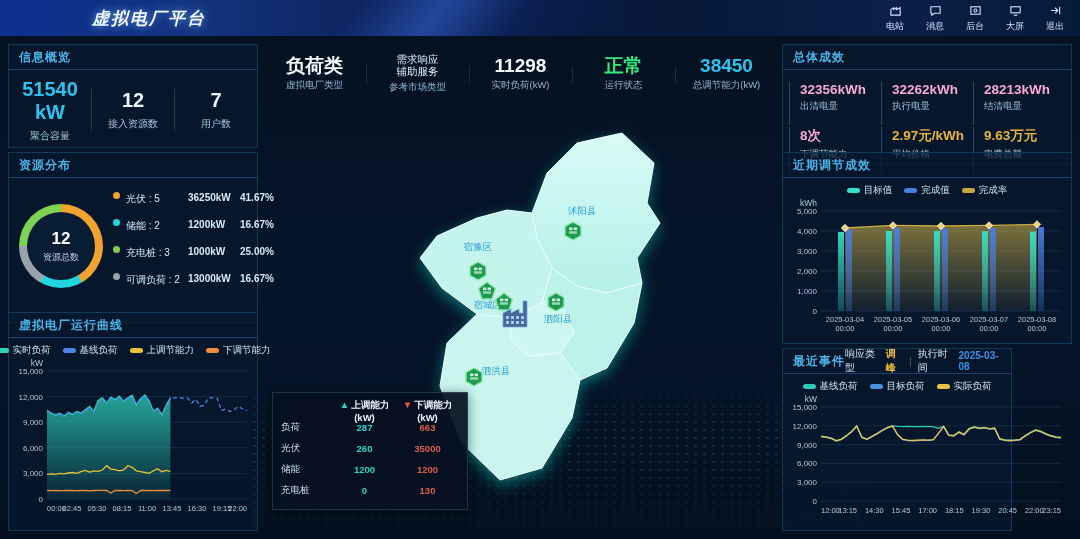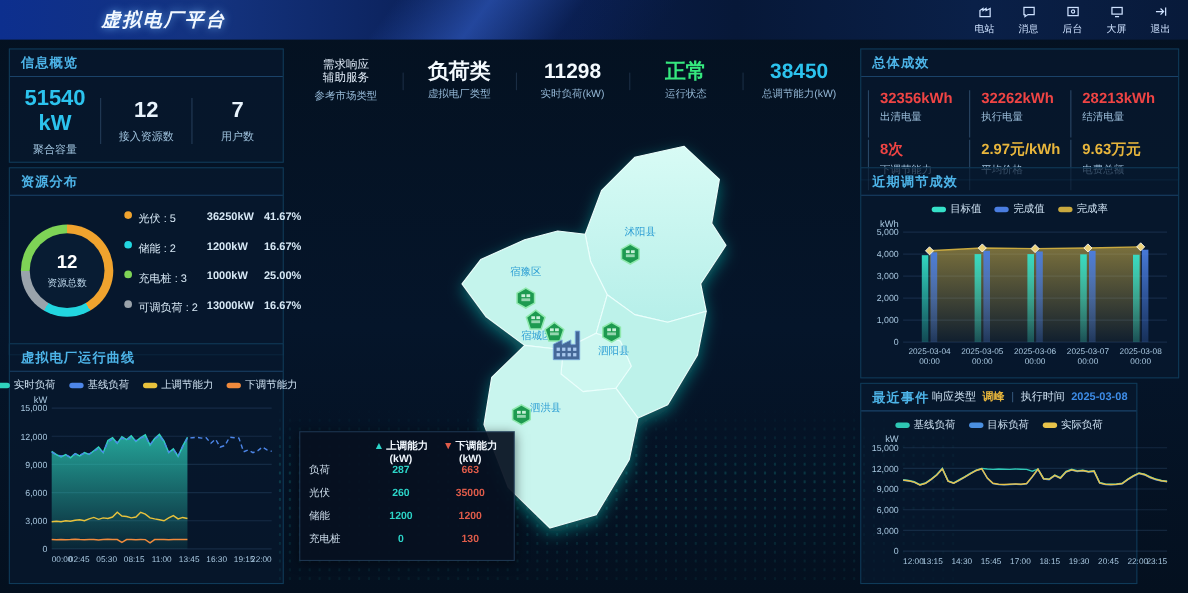--- a/index.html
+++ b/index.html
@@ -54,21 +54,21 @@
   .cstat{flex:1;text-align:center;position:relative;padding:0 4px;}
   .cstat + .cstat:before{content:"";position:absolute;left:0;top:10px;bottom:10px;width:1px;background:rgba(130,170,220,.18);}
   .cstat .v{font-size:19px;font-weight:bold;color:#f4fafe;line-height:1.05;}
   .cstat .v.small2{font-size:10.5px;font-weight:normal;color:#e3eefa;}
   .cstat .v.ok{color:#35e87e;}
   .cstat .v.cy{color:#2cc3ee;}
   .cstat .l{font-size:9.5px;color:#93b6d4;margin-top:4px;}
   
   .ov-grid{display:flex;flex-wrap:wrap;padding:10px 6px 0 6px;}
   .ov-cell{width:33.33%;box-sizing:border-box;padding:0 0 12px 10px;border-left:1px solid rgba(110,160,210,.35);margin-top:2px;}
-  .ov-cell .v{font-size:13.5px;font-weight:bold;color:#ef4444;}
+  .ov-cell .v{font-size:13.5px;font-weight:bold;color:#f9a8d4;}
   .ov-cell .v.gold{color:#e8b63c;}
   .ov-cell .l{font-size:9.5px;color:#9cbeda;margin-top:3px;}
   
   .ev-head{display:flex;align-items:center;height:24px;border-bottom:1px solid rgba(50,120,180,.45);padding:0 8px 0 10px;}
   .ev-head .t{font-size:12px;font-weight:bold;color:#4db4e8;letter-spacing:1px;flex:0 0 auto;}
   .ev-meta{flex:1;display:flex;justify-content:flex-end;align-items:center;gap:6px;font-size:10px;color:#cfe2f2;}
   .ev-meta .gold{color:#e8b63c;font-weight:bold;}
   .ev-meta .blue{color:#3e8de8;font-weight:bold;}
   .ev-meta .sep{color:#3a5f84;}
   
@@ -232,29 +232,29 @@
       <path d="M38.0,53.3 L42.3,56.2 L46.5,58.4 L50.8,56.2 L55.0,59.2 L59.3,55.4 L63.5,57.5 L67.8,54.5 L72.0,56.2 L76.3,52.8 L80.6,49.4 L84.8,54.5 L89.1,43.4 L93.3,40.9 L97.6,46.0 L101.8,40.0 L106.1,42.6 L110.3,39.2 L114.6,44.3 L118.9,40.9 L123.1,38.3 L127.4,47.7 L131.6,41.7 L135.9,37.9 L140.1,43.9 L144.4,54.5 L148.6,51.1 L152.9,57.9 L157.1,48.6 L161.4,40.5 L161.4,142 L38.0,142 Z" fill="url(#run-curve-g0)" stroke="none"></path>
       <path d="M38.0,53.3 L42.3,56.2 L46.5,58.4 L50.8,56.2 L55.0,59.2 L59.3,55.4 L63.5,57.5 L67.8,54.5 L72.0,56.2 L76.3,52.8 L80.6,49.4 L84.8,54.5 L89.1,43.4 L93.3,40.9 L97.6,46.0 L101.8,40.0 L106.1,42.6 L110.3,39.2 L114.6,44.3 L118.9,40.9 L123.1,38.3 L127.4,47.7 L131.6,41.7 L135.9,37.9 L140.1,43.9 L144.4,54.5 L148.6,51.1 L152.9,57.9 L157.1,48.6 L161.4,40.5" fill="none" stroke="#2fd3bd" stroke-width="1.3"></path>
       <path d="M38.0,54.1 L42.3,56.7 L46.5,57.5 L50.8,56.7 L55.0,58.4 L59.3,55.8 L63.5,56.7 L67.8,55.0 L72.0,55.8 L76.3,53.3 L80.6,50.7 L84.8,54.1 L89.1,44.7 L93.3,42.2 L97.6,45.6 L101.8,41.3 L106.1,43.0 L110.3,40.5 L114.6,43.9 L118.9,41.3 L123.1,39.6 L127.4,47.3 L131.6,42.2 L135.9,38.7 L140.1,44.7 L144.4,54.1 L148.6,51.5 L152.9,57.5 L157.1,49.0 L161.4,41.3 L165.7,40.9 L169.9,40.5 L174.2,41.3 L178.4,40.9 L182.7,46.0 L186.9,42.2 L191.2,49.4 L195.4,48.1 L199.7,40.5 L204.0,40.9 L208.2,41.3 L212.5,53.7 L216.7,52.0 L221.0,54.5 L225.2,52.8 L229.5,49.4 L233.7,52.0 L238.0,53.3" fill="none" stroke="#4d86e8" stroke-width="1.3" stroke-dasharray="4 3"></path>
       <path d="M38.0,117.3 L42.3,116.8 L46.5,117.3 L50.8,116.4 L55.0,116.8 L59.3,116.0 L63.5,115.5 L67.8,116.4 L72.0,114.7 L76.3,113.4 L80.6,115.1 L84.8,113.8 L89.1,114.3 L93.3,113.0 L97.6,108.7 L101.8,112.1 L106.1,112.6 L110.3,113.8 L114.6,113.0 L118.9,108.7 L123.1,110.4 L127.4,113.8 L131.6,114.7 L135.9,115.5 L140.1,116.4 L144.4,113.8 L148.6,111.7 L152.9,114.7 L157.1,113.4 L161.4,114.3" fill="none" stroke="#e8c23c" stroke-width="1.3"></path>
       <path d="M38.0,133.5 L42.3,133.6 L46.5,133.4 L50.8,133.6 L55.0,133.5 L59.3,133.3 L63.5,133.5 L67.8,133.6 L72.0,133.4 L76.3,133.5 L80.6,133.9 L84.8,133.5 L89.1,133.3 L93.3,133.4 L97.6,133.5 L101.8,136.0 L106.1,133.5 L110.3,133.4 L114.6,133.6 L118.9,133.5 L123.1,133.6 L127.4,136.5 L131.6,133.5 L135.9,133.4 L140.1,133.5 L144.4,133.6 L148.6,133.5 L152.9,133.4 L157.1,133.5 L161.4,133.5" fill="none" stroke="#f08a3c" stroke-width="1.3"></path>
     </svg>
 </div>
 
 <div class="cstats">
     <div class="cstat">
+      <div class="v">负荷类</div>
+      <div class="l">虚拟电厂类型</div>
+    </div>
+    <div class="cstat">
       <div class="v small2">
         <div>需求响应</div>
         <div>辅助服务</div>
       </div>
       <div class="l">参考市场类型</div>
-    </div>
-    <div class="cstat">
-      <div class="v">负荷类</div>
-      <div class="l">虚拟电厂类型</div>
     </div>
     <div class="cstat">
       <div class="v">11298</div>
       <div class="l">实时负荷(kW)</div>
     </div>
     <div class="cstat">
       <div class="v ok">正常</div>
       <div class="l">运行状态</div>
     </div>
     <div class="cstat">
@@ -460,21 +460,21 @@
       <rect x="255" y="30" width="6" height="84" fill="url(#recent-adjust-b1)"></rect>
       <path d="M62.0,31.0 L110.0,28.4 L158.0,29.0 L206.0,28.4 L254.0,27.4" fill="none" stroke="#c9a93f" stroke-width="1.3"></path>
       <rect x="-2.6" y="-2.6" width="5.2" height="5.2" fill="#ecd27a" stroke="#fff" stroke-width="0.7" transform="translate(62,31) rotate(45)"></rect>
       <rect x="-2.6" y="-2.6" width="5.2" height="5.2" fill="#ecd27a" stroke="#fff" stroke-width="0.7" transform="translate(110,28.400000000000006) rotate(45)"></rect>
       <rect x="-2.6" y="-2.6" width="5.2" height="5.2" fill="#ecd27a" stroke="#fff" stroke-width="0.7" transform="translate(158,29) rotate(45)"></rect>
       <rect x="-2.6" y="-2.6" width="5.2" height="5.2" fill="#ecd27a" stroke="#fff" stroke-width="0.7" transform="translate(206,28.400000000000006) rotate(45)"></rect>
       <rect x="-2.6" y="-2.6" width="5.2" height="5.2" fill="#ecd27a" stroke="#fff" stroke-width="0.7" transform="translate(254,27.400000000000006) rotate(45)"></rect>
     </svg>
 </div>
 
-<div class="panel" style="left:782px;top:348px;width:252px;height:183px;">
+<div class="panel" style="left:782px;top:348px;width:230px;height:183px;">
   <div class="ev-head">
     <div class="t">最近事件</div>
     <div class="ev-meta">
       <span>响应类型</span>
       <span class="gold">调峰</span>
       <span class="sep">|</span>
       <span>执行时间</span>
       <span class="blue">2025-03-08</span>
     </div>
   </div>

